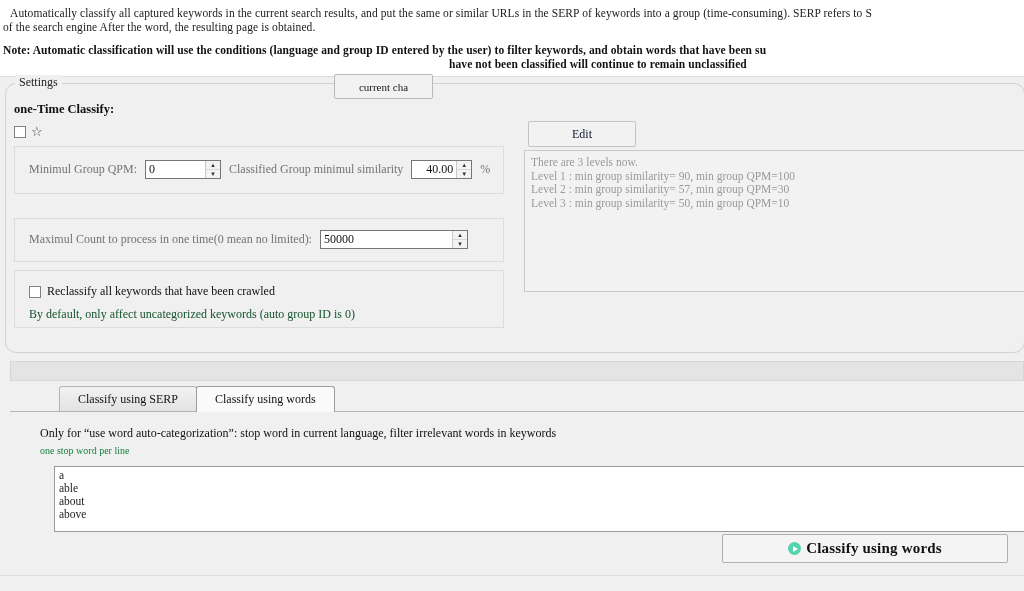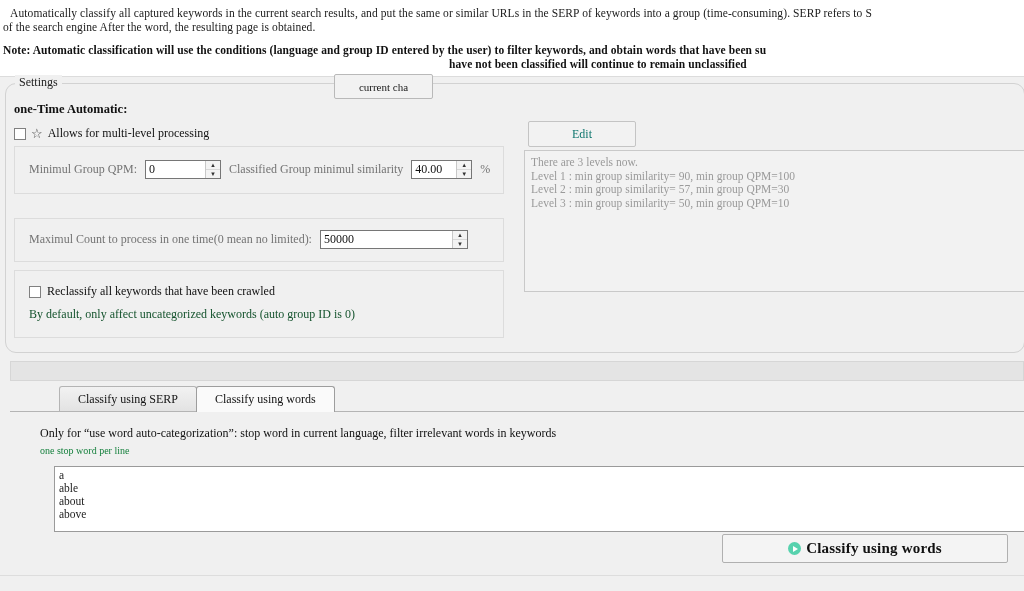--- a/index.html
+++ b/index.html
@@ -67,21 +67,21 @@
   .star { font-size: 13px; color: #444; line-height: 12px; }
   .row-label { font-size: 12px; color: #111; white-space: nowrap; }
 
   
   .subbox {
     position: absolute;
     border: 1px solid #dcdcdc; background: #f0f0f0;
   }
   #box-qpm { left: 8px; top: 62px; width: 490px; height: 48px; }
   #box-max { left: 8px; top: 134px; width: 490px; height: 44px; }
-  #box-recl { left: 8px; top: 186px; width: 490px; height: 68px; }
+  #box-recl { left: 8px; top: 186px; width: 490px; height: 58px; }
 
   .fld-label { font-size: 12px; color: #737373; white-space: nowrap; }
 
   .spin {
     display: inline-flex; align-items: stretch;
     border: 1px solid #767676; background: #fff; height: 19px;
   }
   .spin input {
     border: 0; outline: 0; background: transparent;
     font-family: "Liberation Serif", serif; font-size: 12px; color: #111;
@@ -99,21 +99,21 @@
 
   #qpm-row { position: absolute; left: 14px; top: 13px; display: flex; align-items: center; gap: 8px; }
   #max-row { position: absolute; left: 14px; top: 11px; display: flex; align-items: center; gap: 8px; }
   #recl-cbx-row { position: absolute; left: 14px; top: 13px; display: flex; align-items: center; gap: 6px; }
   #recl-note { position: absolute; left: 14px; top: 36px; font-size: 12px; color: #14532d; }
 
   
   #edit-btn {
     position: absolute; left: 522px; top: 37px; width: 108px; height: 26px;
     border: 1px solid #c4c4c4; background: #f2f2f2; border-radius: 2px;
-    font-size: 12px; color: #0f766e;
+    font-size: 12px; color: #0f172a;
     display: flex; align-items: center; justify-content: center;
     font-family: "Liberation Serif", serif;
   }
   #levels-box {
     position: absolute; left: 518px; top: 66px; width: 502px; height: 142px;
     background: #f2f2f2; border: 1px solid #c9c9c9;
     overflow: hidden; padding: 5px 0 0 6px;
   }
   .level-line {
     font-size: 11.5px; color: #9a9a9a; line-height: 13.5px;
@@ -205,41 +205,40 @@
   <div id="desc-l2" class="desc-line">of the search engine After the word, the resulting page is obtained.</div>
   <div id="note-l1" class="note-line">Note: Automatic classification will use the conditions (language and group ID entered by the user) to filter keywords, and obtain words that have been su</div>
   <div id="note-l2" class="note-line">have not been classified will continue to remain unclassified</div>
 </div>
 
 <div id="panel">
 
   <div id="settings-group">
     <div id="settings-legend">Settings</div>
 
-    <div class="section-title">one-Time Automatic:</div>
+    <div class="section-title">one-Time Classify:</div>
 
     <div id="multilevel-row">
       <span class="cbx"></span>
       <span class="star">☆</span>
-      <span class="row-label">Allows for multi-level processing</span>
     </div>
 
     <div class="subbox" id="box-qpm">
       <div id="qpm-row">
         <span class="fld-label">Minimul Group QPM:</span>
         <span class="spin" style="width:76px">
           <input style="width: 59px;" value="0">
           <span class="btns">
             <span>▲</span>
             <span>▼</span>
           </span>
         </span>
         <span class="fld-label">Classified Group minimul similarity</span>
         <span class="spin" style="width:61px">
-          <input style="width: 44px;" value="40.00">
+          <input style="width: 44px; text-align: right;" value="40.00">
           <span class="btns">
             <span>▲</span>
             <span>▼</span>
           </span>
         </span>
         <span class="fld-label">%</span>
       </div>
     </div>
 
     <div class="subbox" id="box-max">

